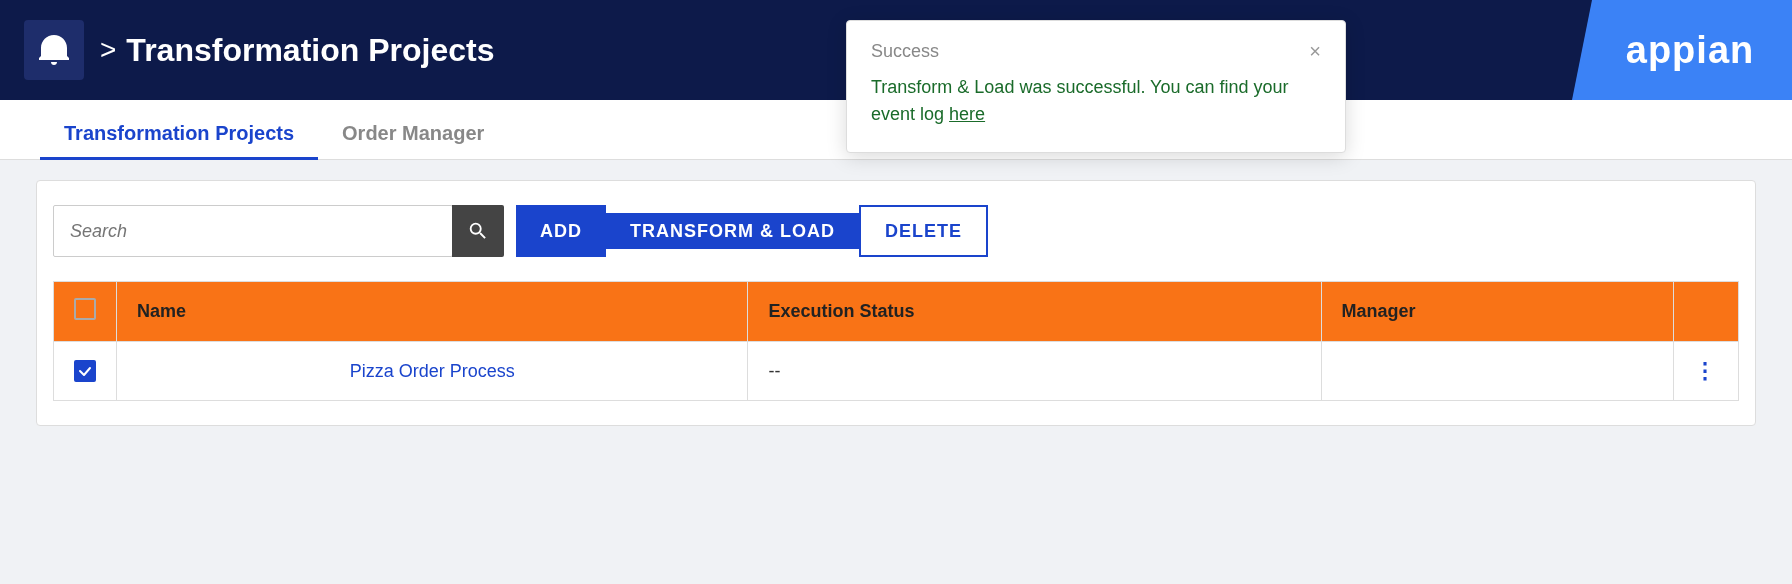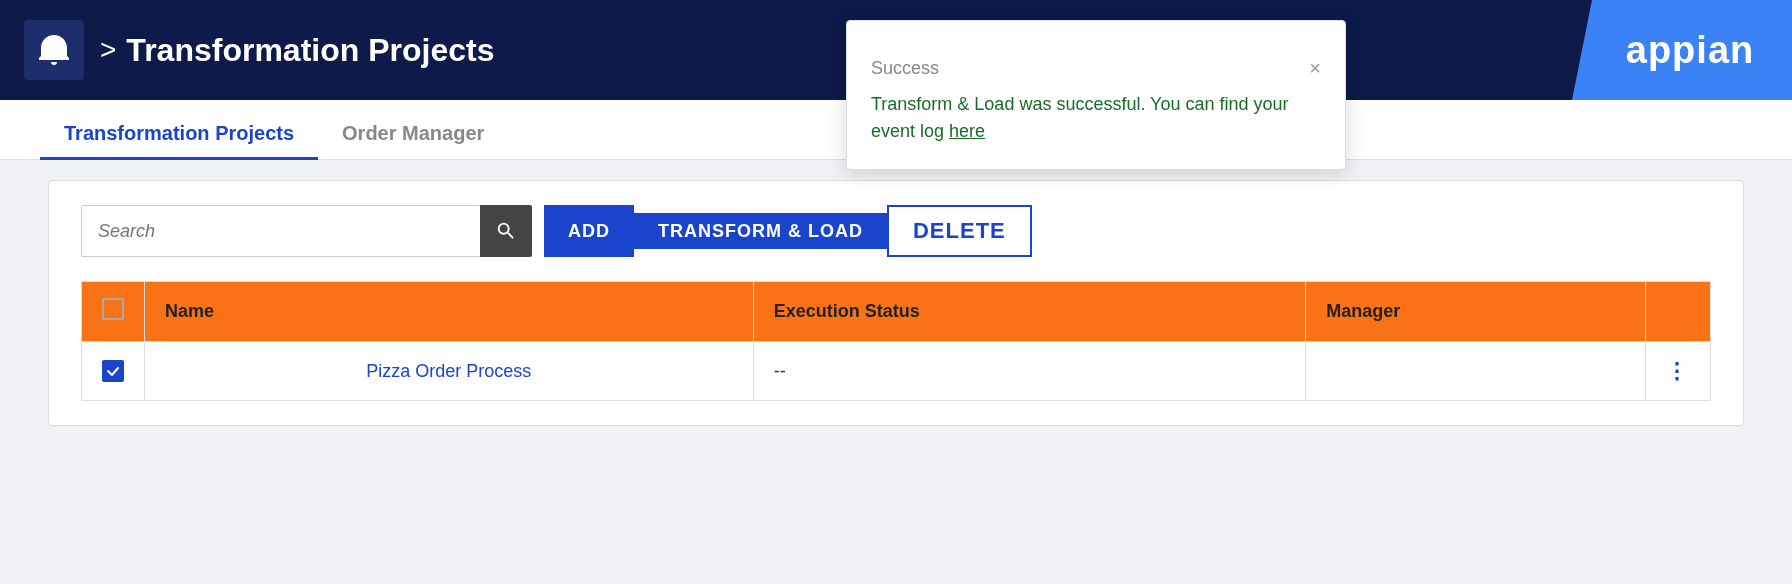--- a/index.html
+++ b/index.html
@@ -75,24 +75,24 @@
       margin-bottom: -1px;
     }
     .tab.active {
       color: #1a44cc;
       border-bottom: 3px solid #1a44cc;
     }
 
     
     .main-content {
       background: white;
-      margin: 20px 48px;
+      margin: 20px 36px;
       border: 1px solid #ddd;
       border-radius: 4px;
-      padding: 24px 32px;
+      padding: 24px 16px;
     }
 
     
     .toolbar {
       display: flex;
       align-items: center;
       gap: 0;
       margin-bottom: 24px;
     }
     .search-input {
@@ -142,21 +142,21 @@
       font-weight: 700;
       cursor: pointer;
       letter-spacing: 1px;
     }
     .btn-delete {
       background: white;
       color: #1a44cc;
       border: 2px solid #1a44cc;
       height: 52px;
       padding: 0 24px;
-      font-size: 22px;
+      font-size: 18px;
       font-weight: 700;
       cursor: pointer;
       letter-spacing: 1px;
     }
 
     
     .data-table {
       width: 100%;
       border-collapse: collapse;
       border: 1px solid #ddd;
@@ -229,21 +229,20 @@
       box-shadow: 0 4px 20px rgba(0,0,0,0.15);
       width: 500px;
       padding: 20px 24px 24px 24px;
       z-index: 100;
     }
     .notification-header {
       display: flex;
       justify-content: space-between;
       align-items: flex-start;
       margin-bottom: 12px;
-      margin-top: 17px;
     }
     .notification-title {
       font-size: 18px;
       font-weight: 400;
       color: #888;
     }
     .notification-close {
       background: none;
       border: none;
       font-size: 20px;

